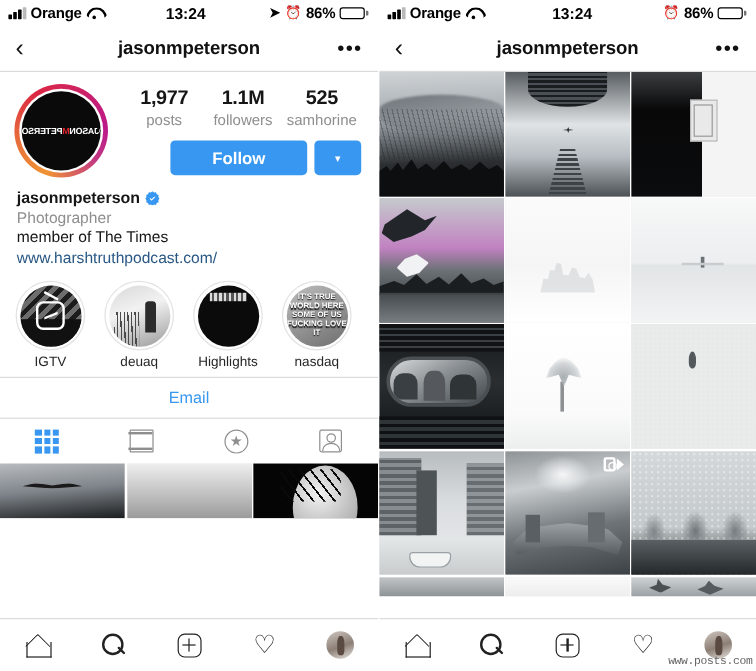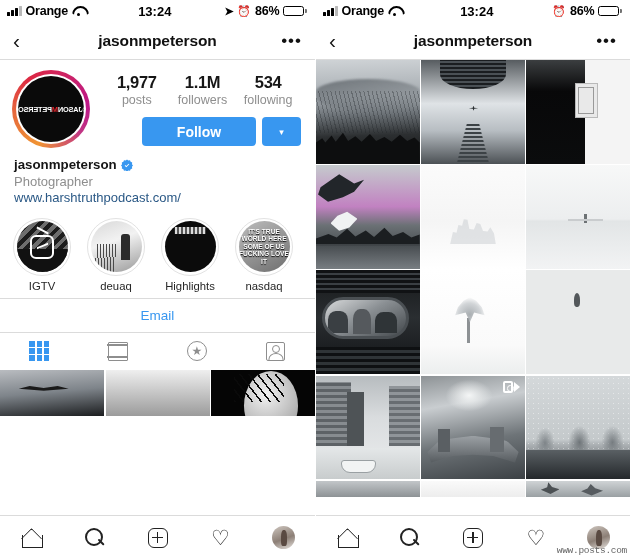--- a/index.html
+++ b/index.html
@@ -231,40 +231,41 @@
         <div class="stats">
           <div class="stat">
             <div class="stat-n">1,977</div>
             <div class="stat-l">posts</div>
           </div>
           <div class="stat">
             <div class="stat-n">1.1M</div>
             <div class="stat-l">followers</div>
           </div>
           <div class="stat">
-            <div class="stat-n">534</div>
-            <div class="stat-l">following</div>
+            <div class="stat-n">525</div>
+            <div class="stat-l">samhorine</div>
           </div>
         </div>
         <div class="btnrow">
           <div class="btn-follow">Follow</div>
           <div class="btn-caret">▾</div>
         </div>
       </div>
     </div>
 
     <div class="bio">
       <div class="bio-name">
         <span>jasonmpeterson</span>
         <svg class="verified" viewBox="0 0 24 24">
           <path fill="#3897f0" d="M12 .8l2.6 2.2 3.4-.5 1.2 3.2 3.2 1.2-.5 3.4L24 13l-2.1 2.7.5 3.4-3.2 1.2-1.2 3.2-3.4-.5L12 25.2 9.4 23l-3.4.5-1.2-3.2L1.6 19l.5-3.4L0 13l2.1-2.7-.5-3.4 3.2-1.2 1.2-3.2 3.4.5z"></path>
           <path fill="#fff" d="M10.6 16.6l-3.2-3.2 1.3-1.3 1.9 1.9 4.7-4.7 1.3 1.3z"></path>
         </svg>
       </div>
       <div class="bio-cat">Photographer</div>
+      <div>member of The Times</div>
       <div class="bio-link">www.harshtruthpodcast.com/</div>
     </div>
 
     <div class="highlights">
       <div class="hl">
         <div class="hl-ring">
             <div class="hl-img hl-igtv">
           <span class="igtv-glyph">
                 <span></span>
               </span>

